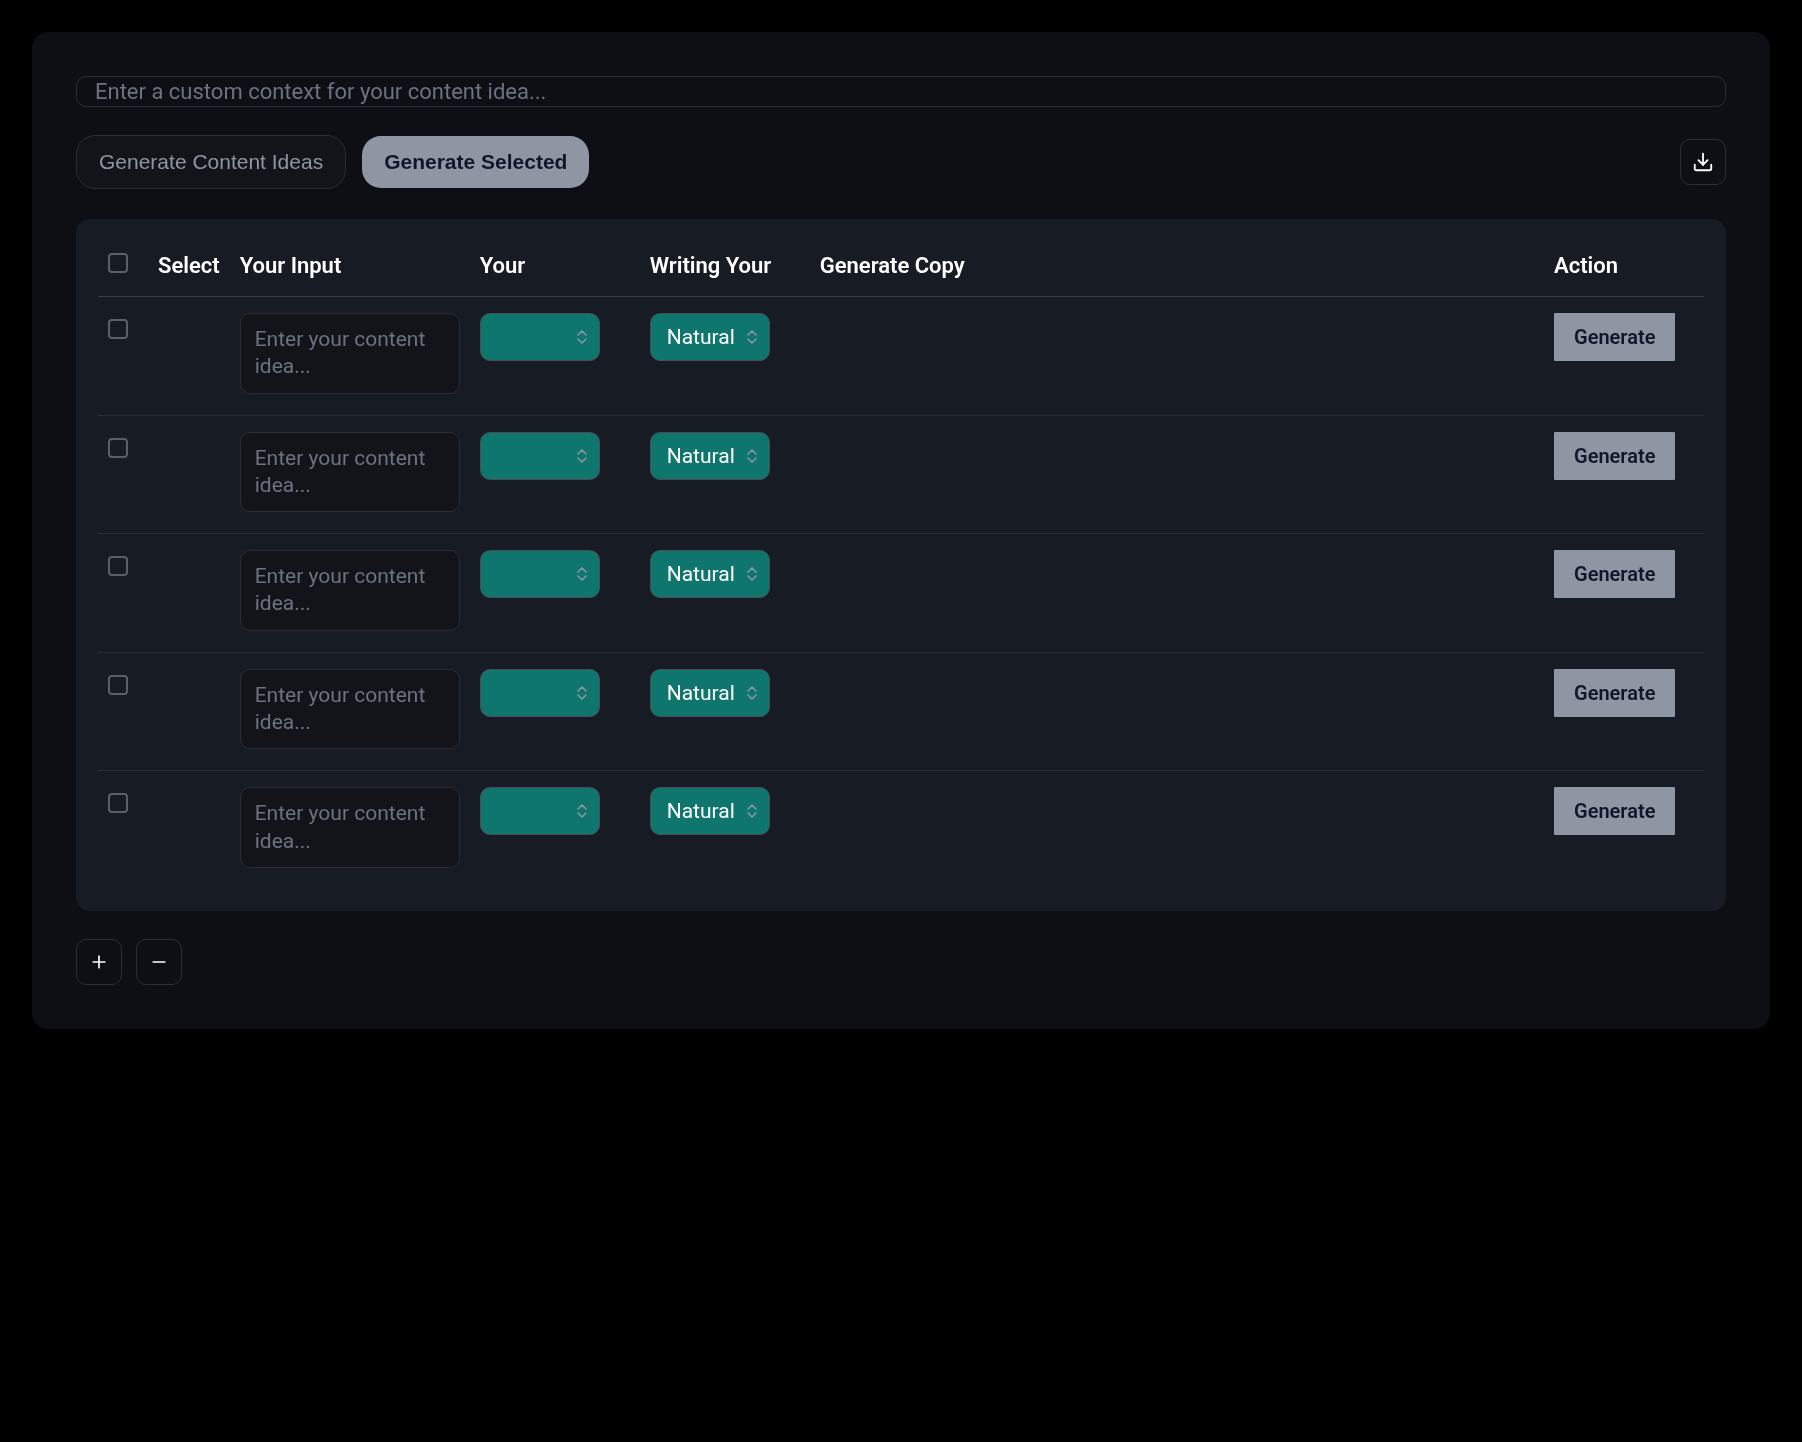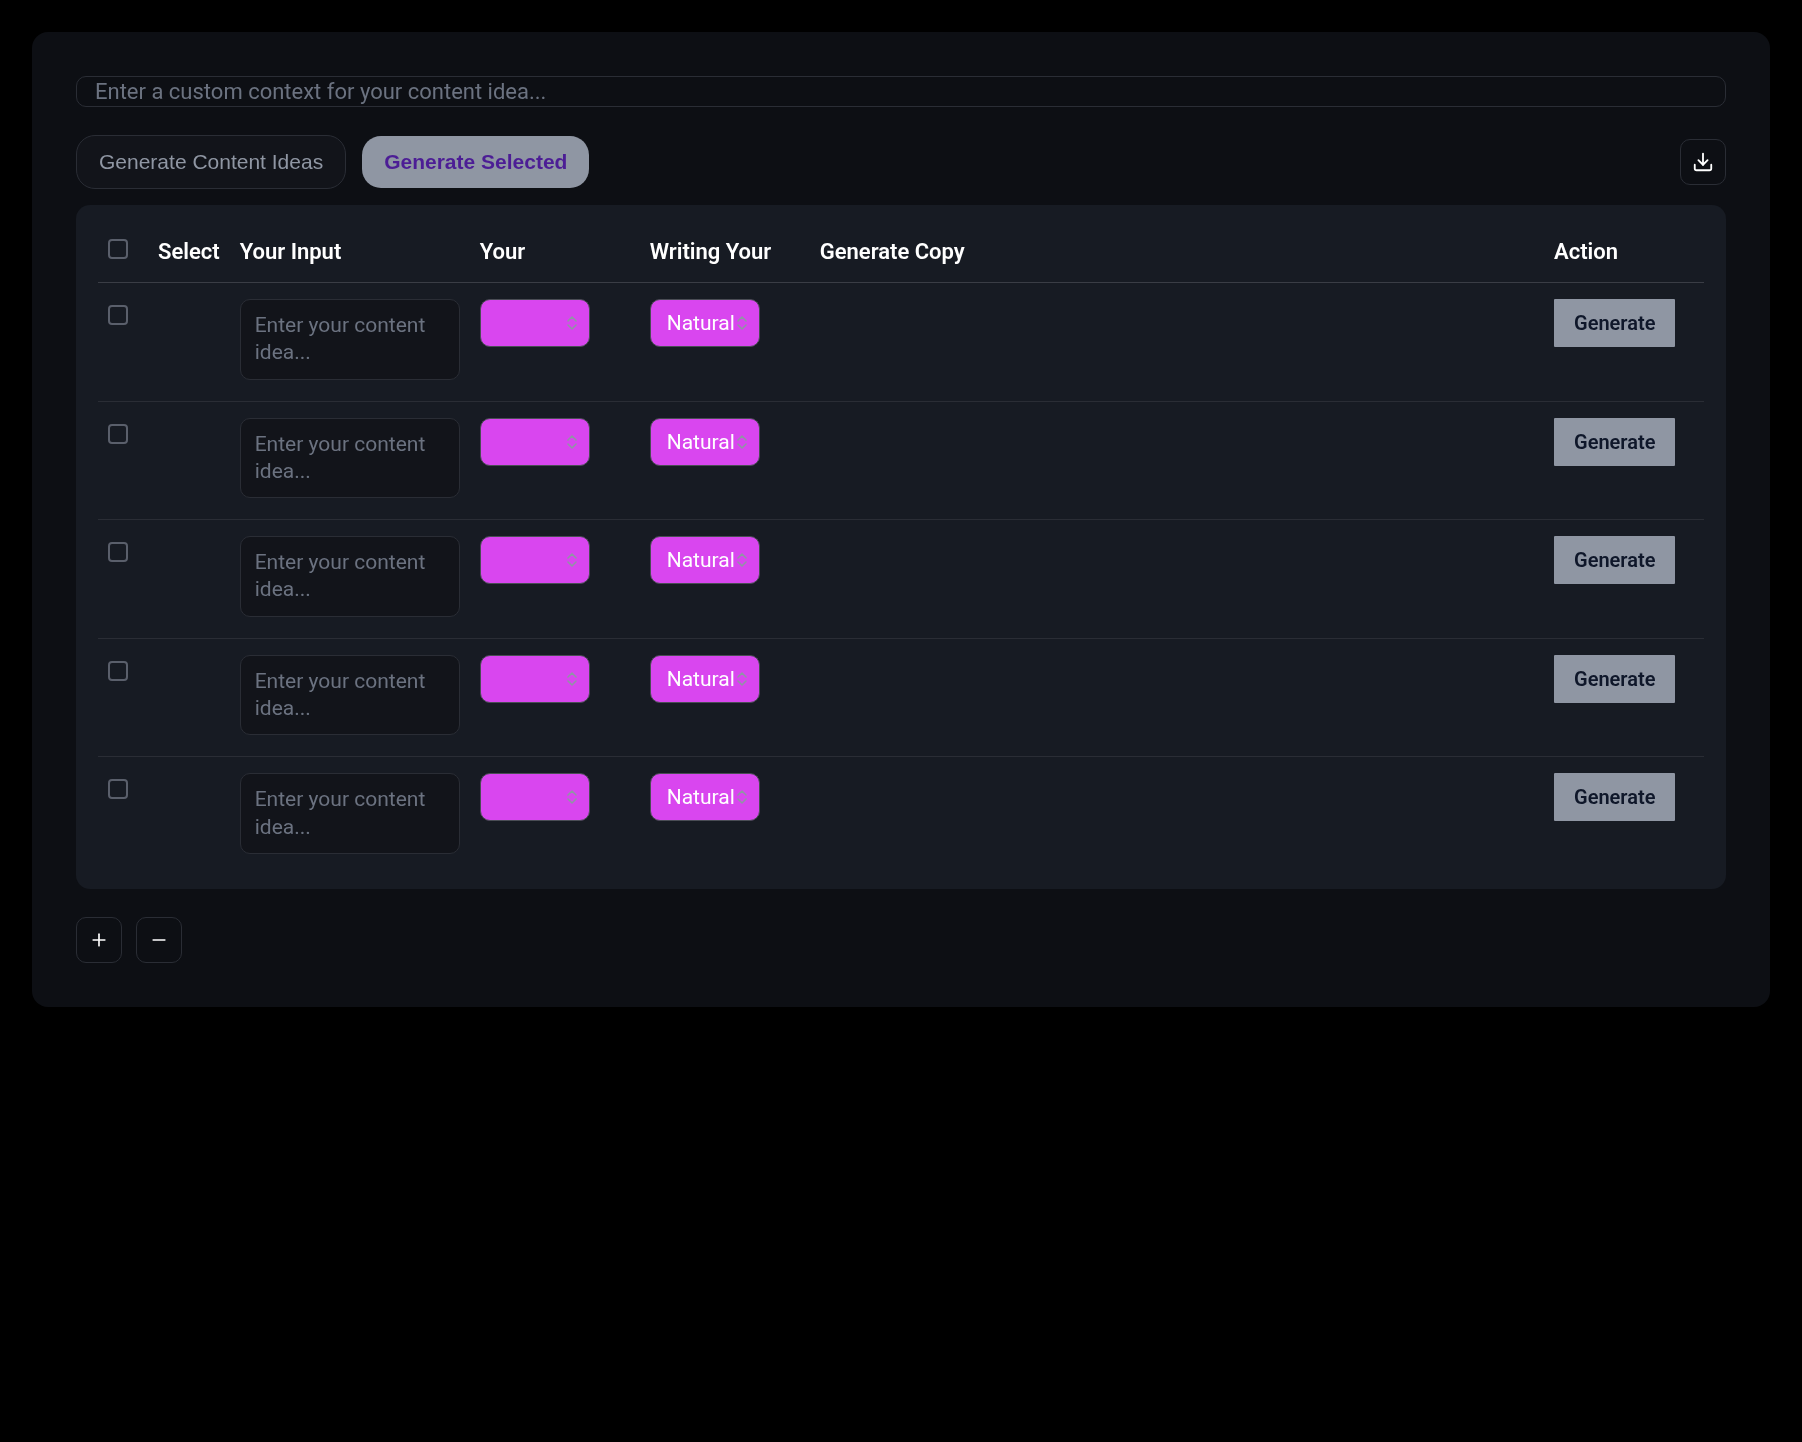--- a/index.html
+++ b/index.html
@@ -54,43 +54,43 @@
     cursor: pointer;
     font-family: Liberation Sans, sans-serif;
   }
   .btn-dark {
     background: #12141a;
     color: #8f96a3;
     border: 1px solid #2a2d35;
   }
   .btn-light {
     background: #8f96a3;
-    color: #4c1d95;
+    color: #0f172a;
     font-weight: 600;
   }
   .spacer {
     flex: 1;
   }
   .icon-btn {
     width: 46px;
     height: 46px;
     background: #0d0f14;
     border: 1px solid #2a2d35;
     border-radius: 10px;
     display: flex;
     align-items: center;
     justify-content: center;
     cursor: pointer;
     color: #ffffff;
   }
   .table-wrap {
     background: #171b23;
     border-radius: 14px;
-    margin-top: 16px;
-    padding: 20px 22px 14px 22px;
+    margin-top: 30px;
+    padding: 20px 22px 22px 22px;
   }
   table {
     width: 100%;
     border-collapse: collapse;
   }
   thead th {
     text-align: left;
     font-size: 22px;
     font-weight: 600;
     color: #ffffff;
@@ -133,23 +133,23 @@
     font-size: 21px;
     color: #ffffff;
     font-family: inherit;
     line-height: 1.3;
   }
   .cell-input::placeholder {
     color: #6b7280;
   }
   .select-box {
     position: relative;
-    width: 110px;
+    width: 120px;
     height: 48px;
-    background: #d946ef;
+    background: #0f766e;
     border: 1px solid #4a4d55;
     border-radius: 10px;
     display: flex;
     align-items: center;
     padding: 0 34px 0 16px;
     font-size: 21px;
     color: #ffffff;
     cursor: default;
   }
   .select-box .arrows {

